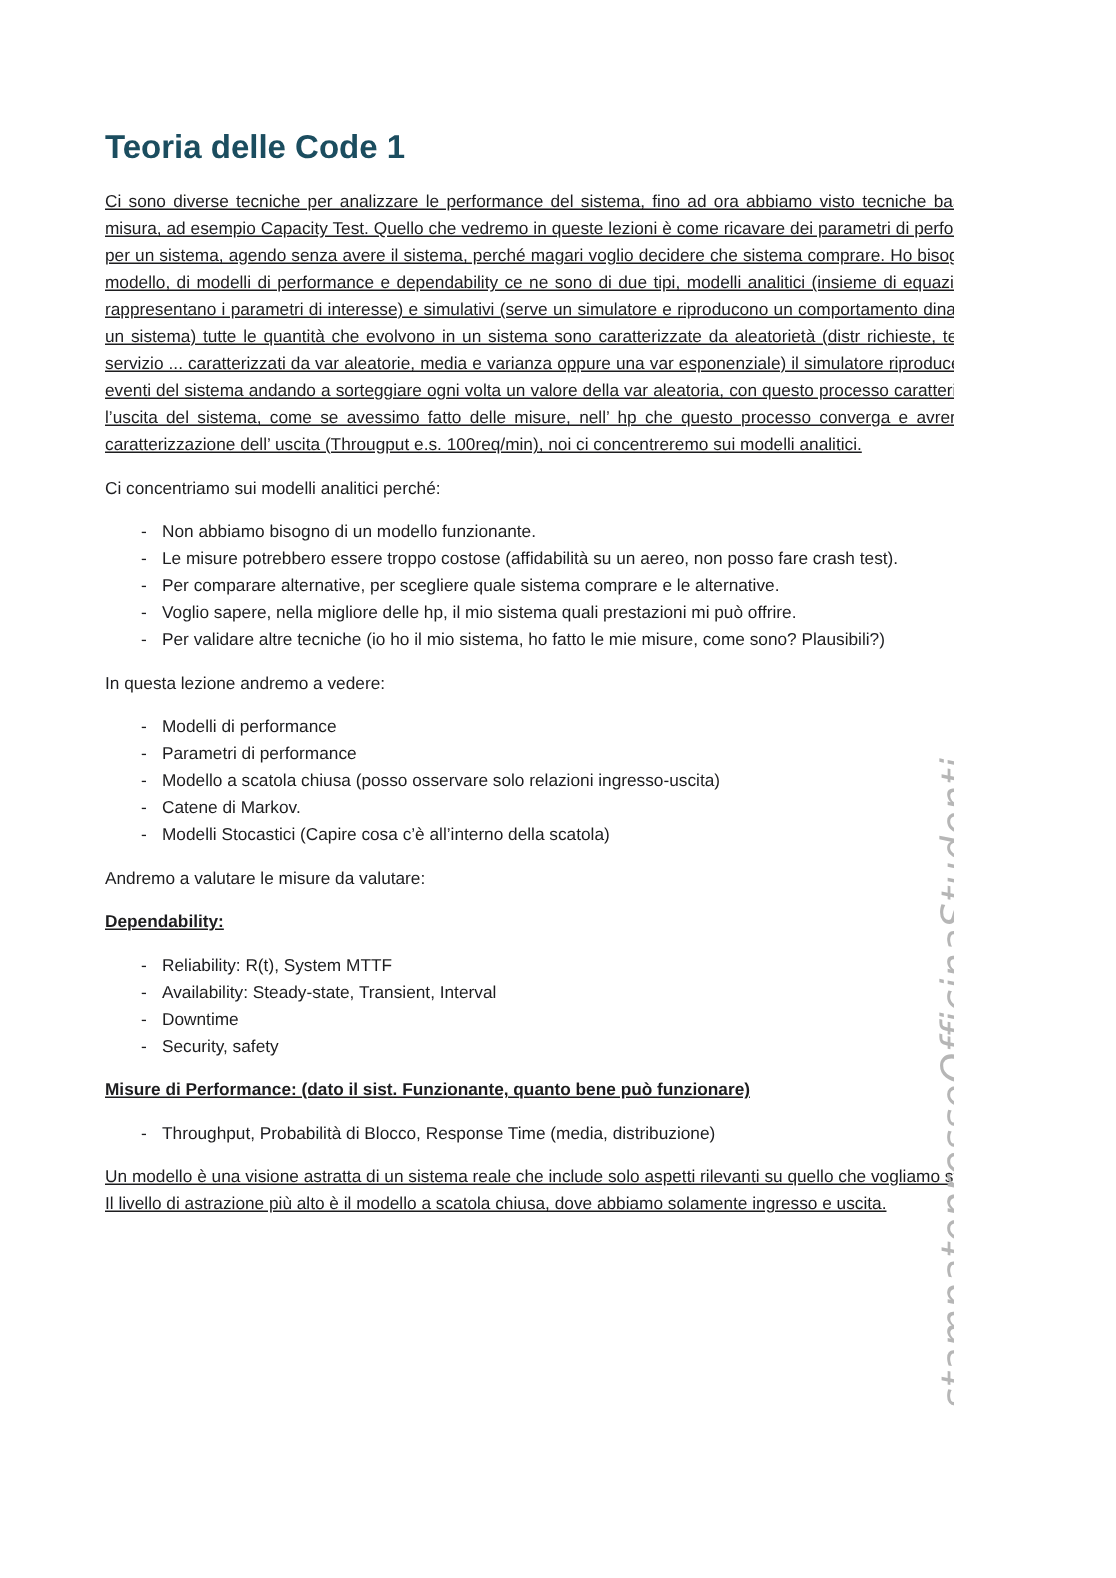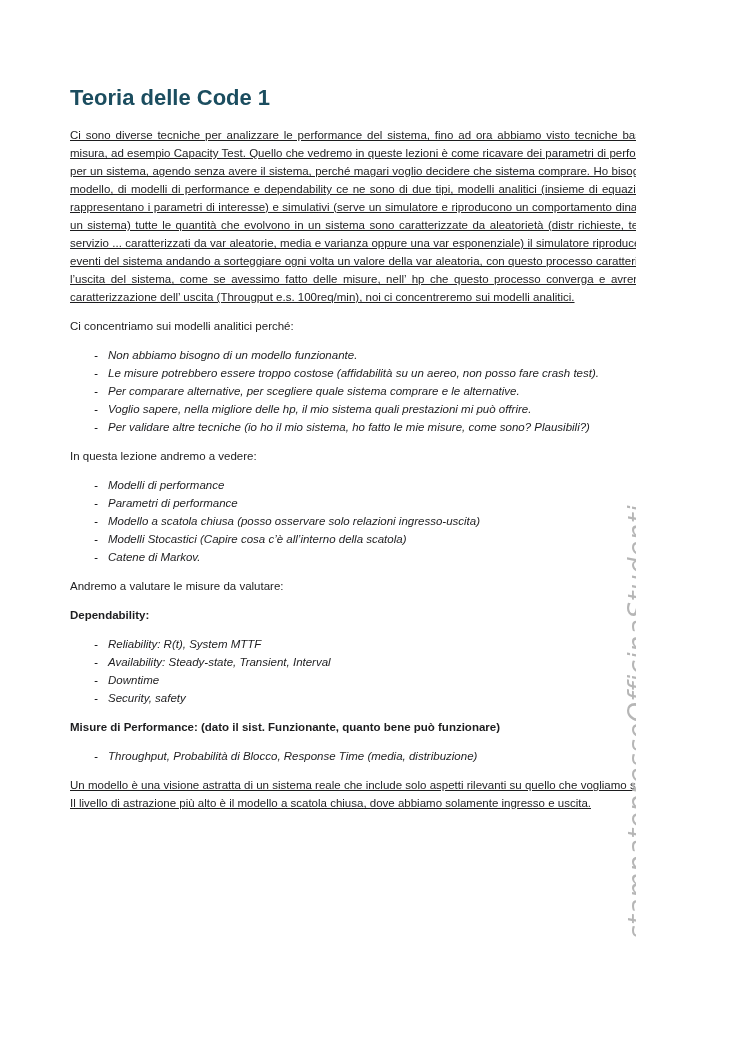--- a/index.html
+++ b/index.html
@@ -26,26 +26,25 @@
     font-size:22px;line-height:27px;
     font-weight:600;
     color:var(--title-color,#1b4d5f);
   }
   p.para{
     margin:0 0 11px 0;
     text-align:justify;
     text-decoration:underline;
   }
   p.lead{margin:0 0 11px 0;}
-  p.bold-head{margin:0 0 11px 0;font-weight:bold;}
+  p.bold-head{margin:0 0 11px 0;font-weight:bold;text-decoration:underline;}
   ul.dash-list{
     list-style:none;
     margin:0 0 11px 0;
     padding:0 0 0 38px;
-    font-style:italic;
   }
   ul.dash-list li{
     position:relative;
     margin:0;padding:0;
   }
   ul.dash-list li::before{
     content:"-";
     position:absolute;
     left:-14px;top:0;
   }
@@ -85,22 +84,22 @@
       <li>Per comparare alternative, per scegliere quale sistema comprare e le alternative.</li>
       <li>Voglio sapere, nella migliore delle hp, il mio sistema quali prestazioni mi può offrire.</li>
       <li>Per validare altre tecniche (io ho il mio sistema, ho fatto le mie misure, come sono? Plausibili?)</li>
     </ul>
 
     <p class="lead">In questa lezione andremo a vedere:</p>
     <ul class="dash-list">
       <li>Modelli di performance</li>
       <li>Parametri di performance</li>
       <li>Modello a scatola chiusa (posso osservare solo relazioni ingresso-uscita)</li>
+      <li>Catene di Markov.</li>
       <li>Modelli Stocastici (Capire cosa c’è all’interno della scatola)</li>
-      <li>Catene di Markov.</li>
     </ul>
 
     <p class="lead">Andremo a valutare le misure da valutare:</p>
 
     <p class="bold-head">Dependability:</p>
     <ul class="dash-list">
       <li>Reliability: R(t), System MTTF</li>
       <li>Availability: Steady-state, Transient, Interval</li>
       <li>Downtime</li>
       <li>Security, safety</li>

